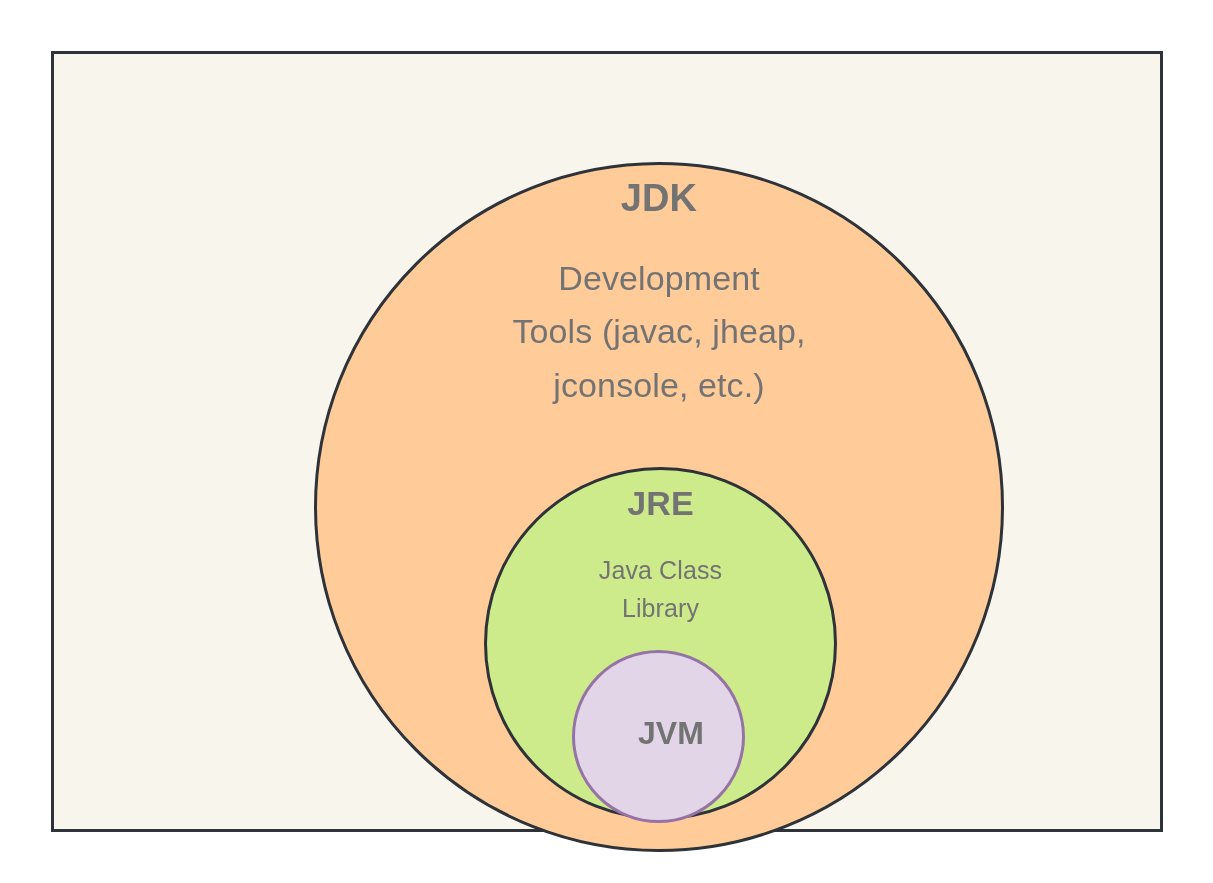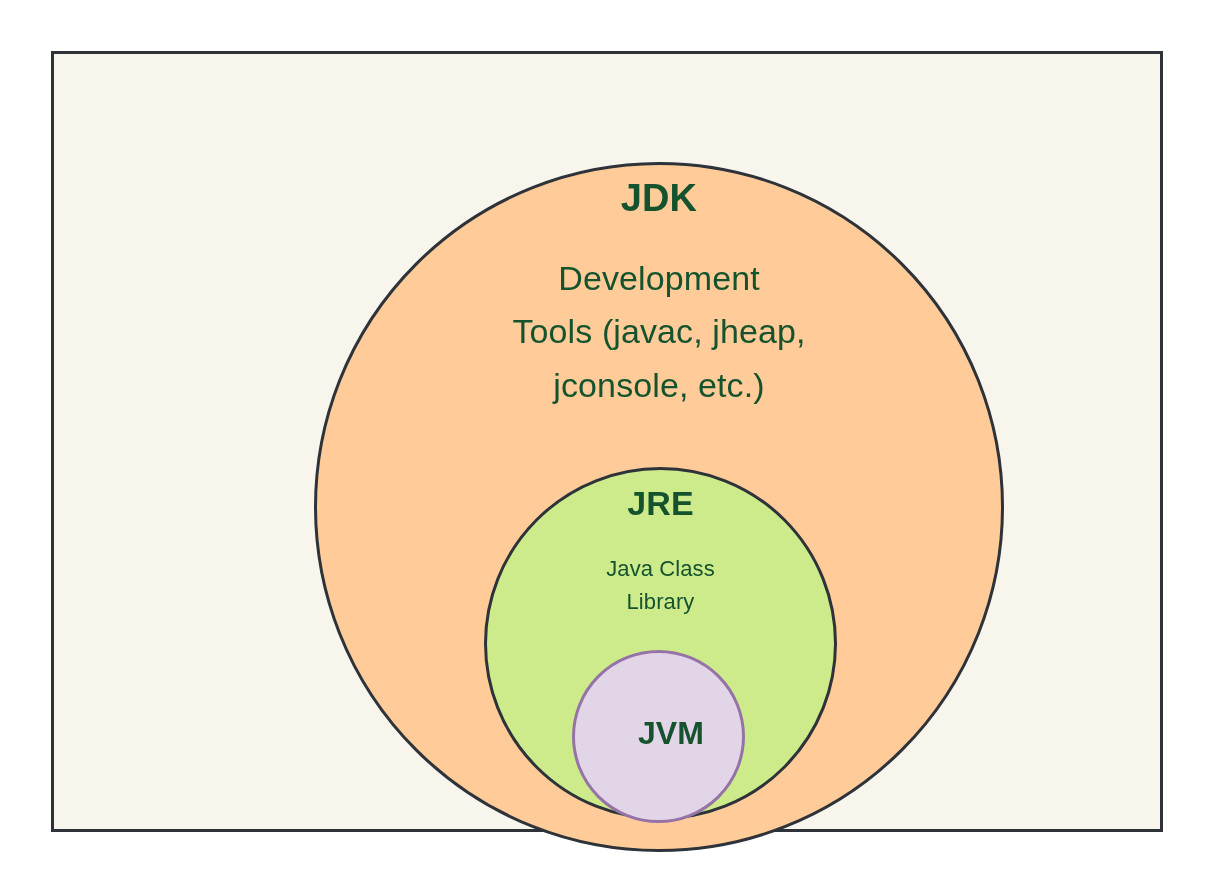--- a/index.html
+++ b/index.html
@@ -66,21 +66,21 @@
     width: 173px;
     height: 173px;
     background: #e1d5e7;
     border: 3px solid #9673a6;
   }
 
   
   .label {
     position: absolute;
     text-align: center;
-    color: #14532d;
+    color: #737373;
     line-height: 1.0;
     white-space: pre-line;
     letter-spacing: 0.1px;
   }
 
   .label-title {
     font-weight: bold;
   }
 
   .jdk-title {
@@ -102,21 +102,21 @@
     left: 430px;
     top: 432px;
     width: 353px;
     font-size: 34px;
   }
 
   .jre-body {
     left: 430px;
     top: 498px;
     width: 353px;
-    font-size: 22px;
+    font-size: 25px;
     line-height: 1.50;
   }
 
   .jvm-title {
     left: 518px;
     top: 663px;
     width: 198px;
     font-size: 32px;
   }
 </style>

